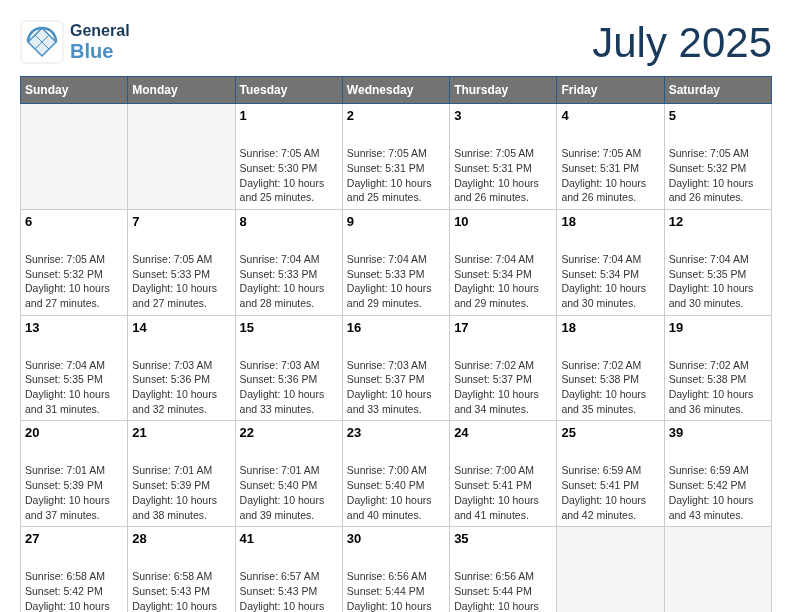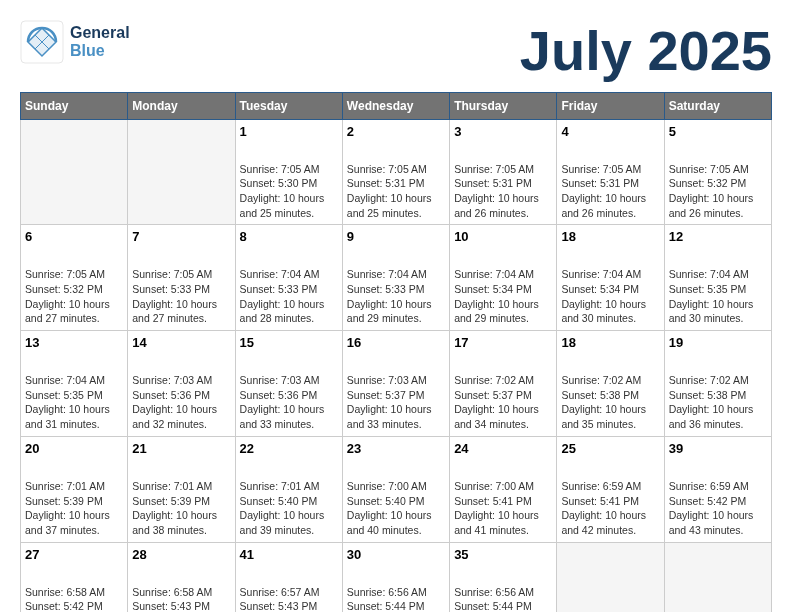--- a/index.html
+++ b/index.html
@@ -13,22 +13,22 @@
     .header {
       display: flex;
       justify-content: space-between;
       align-items: flex-start;
       margin-bottom: 10px;
     }
     .title-block {
       text-align: right;
     }
     .month-title {
-      font-size: 56px;
-      font-weight: bold;
+      font-size: 42px;
+      font-weight: normal;
       color: #1a3a5c;
       line-height: 1.1;
     }
     .location {
       font-size: 16px;
       color: #333;
       font-style: italic;
     }
     table {
       width: 100%;
@@ -95,21 +95,21 @@
 
           <path d="M8,22 C8,14 14,8 22,8 C30,8 36,14 36,22" fill="none" stroke="#4a90c4" stroke-width="2.5"></path>
           <path d="M22,8 L36,22 L22,36 L8,22 Z" fill="#4a90c4" opacity="0.15"></path>
           <path d="M22,8 L36,22 L22,36 L8,22 Z" fill="none" stroke="#4a90c4" stroke-width="1.5"></path>
           <path d="M15,15 L29,29" stroke="#4a90c4" stroke-width="1"></path>
           <path d="M29,15 L15,29" stroke="#4a90c4" stroke-width="1"></path>
         </svg>
       </div>
       <div>
         <div style="font-size:16px;font-weight:bold;color:#1a3a5c;line-height:1.1;">General</div>
-        <div style="font-size:16px;font-weight:bold;color:#4a90c4;line-height:1.1;">Blue</div>
+        <div style="font-size:20px;font-weight:bold;color:#4a90c4;line-height:1.1;">Blue</div>
       </div>
     </div>
   </div>
   <div class="title-block">
     <div class="month-title">July 2025</div>
   </div>
 </div>
 
 <table>
   <thead>

